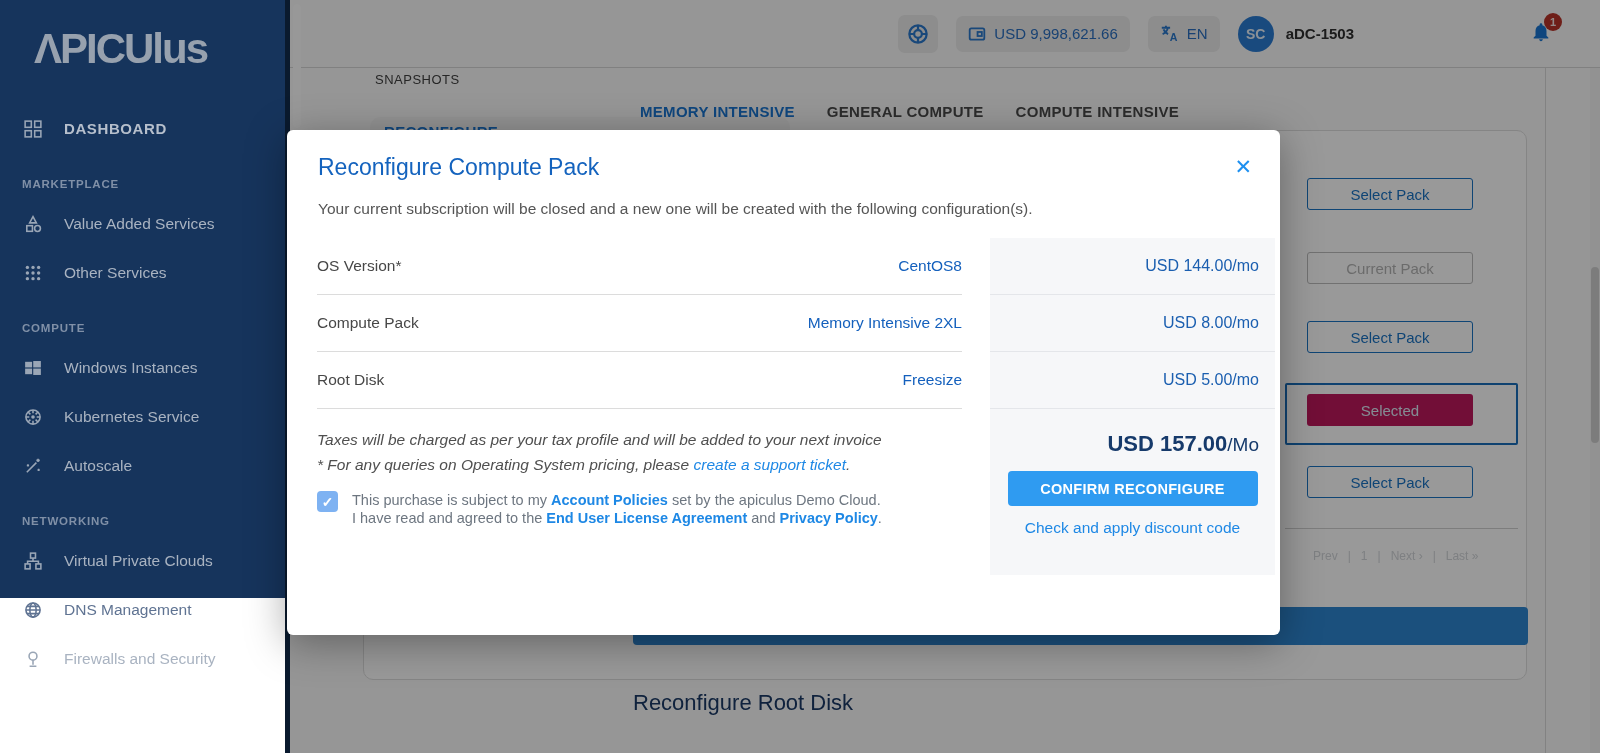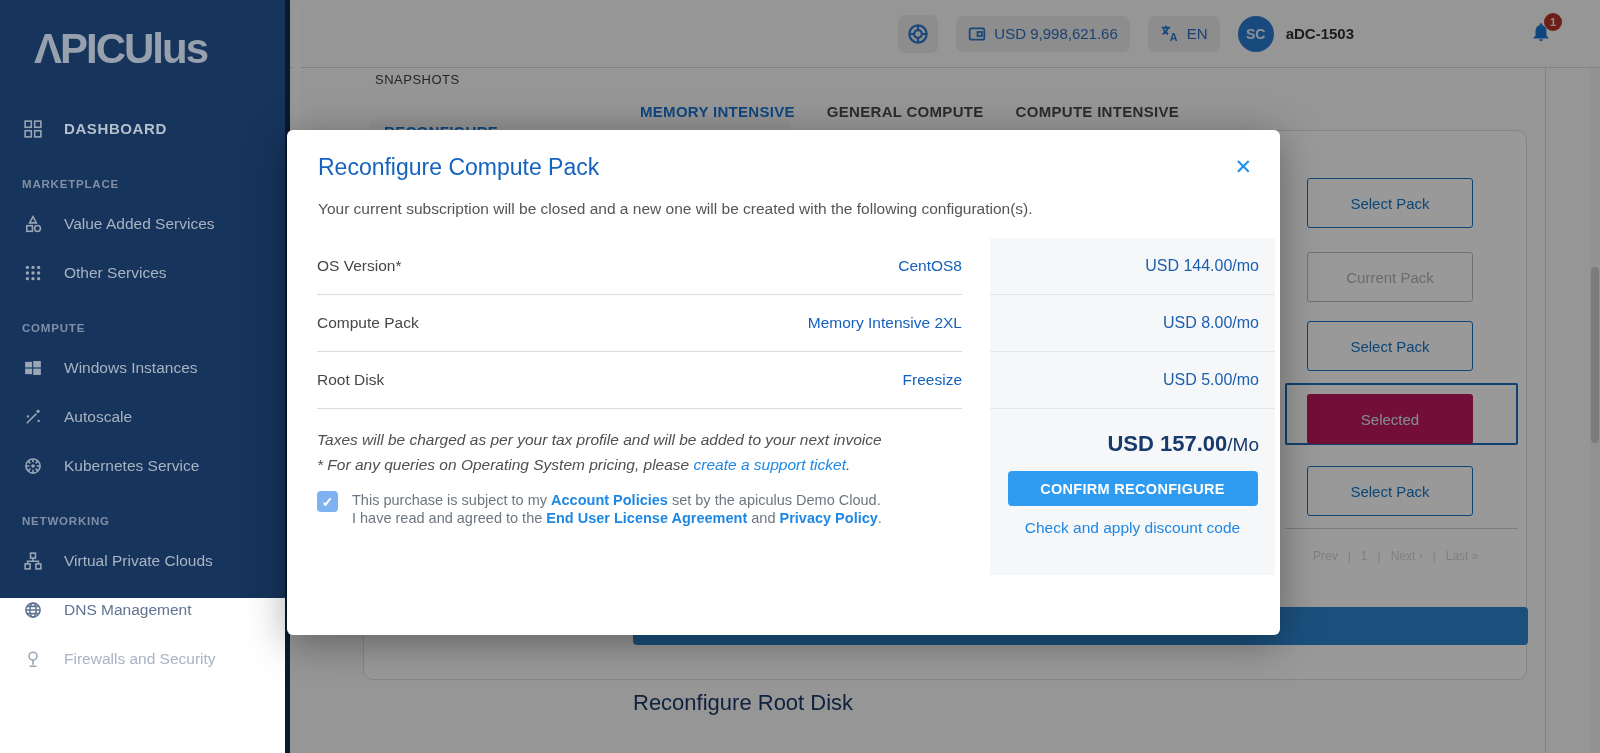--- a/index.html
+++ b/index.html
@@ -35,21 +35,21 @@
   .vline{position:absolute;left:1545px;top:68px;bottom:0;width:1px;background:#d9d9d9;z-index:1}
   .scroll-track{position:absolute;right:0;top:68px;width:10px;bottom:0;background:#f3f3f3;z-index:1}
   .scroll-thumb{position:absolute;right:1px;top:199px;width:8px;height:176px;border-radius:4px;background:#cfcfcf}
   .snapshots{position:absolute;left:90px;top:4px;font-size:13px;color:#404040;letter-spacing:.5px;cursor:pointer}
   .tabs{position:absolute;left:355px;top:35px;display:flex;gap:32px;font-size:15px;font-weight:bold;letter-spacing:.3px}
   .tab{color:#4a4a4a;cursor:pointer}
   .tab.active{color:#1976d2}
   .partial-pill{position:absolute;left:85px;top:49px;width:420px;height:14px;border-radius:10px 10px 0 0;background:#f4f4f4;overflow:hidden}
   .partial-pill span{display:block;margin:6px 0 0 14px;font-size:15px;font-weight:bold;color:#1976d2;letter-spacing:.3px}
   .card{position:absolute;left:78px;top:62px;width:1164px;height:550px;border:1px solid #dedede;border-radius:10px;background:#fff}
-  .pack-btn{position:absolute;left:1022px;width:166px;height:50px;border:1.5px solid #1a73c4;border-radius:3px;background:#fff;color:#1a73c4;font-size:15px;font-family:inherit;cursor:pointer}
+  .pack-btn{position:absolute;left:1022px;width:166px;height:32px;border:1.5px solid #1a73c4;border-radius:3px;background:#fff;color:#1a73c4;font-size:15px;font-family:inherit;cursor:pointer}
   .pack-btn.disabled{border-color:#bcbcbc;color:#b3b3b3}
   .sel-row{position:absolute;left:1000px;top:315px;width:233px;height:62px;border:2px solid #1a6ebb;border-radius:2px}
   .pack-btn.selected{background:#be185d;border:none;color:#dce9f5;top:326px}
   .pg-divider{position:absolute;left:1000px;top:460px;width:233px;height:1px;background:#d0d0d0}
   .pagination{position:absolute;left:1028px;top:481px;display:flex;gap:10px;font-size:12px;color:#d2d5d9}
   .pagination span{cursor:pointer}
   .pagination .sep{cursor:default}
   .big-btn{position:absolute;left:348px;top:539px;width:895px;height:38px;border:none;border-radius:4px;background:#2e86d1;color:#dfe9f2;font-size:14px;font-weight:bold;letter-spacing:.5px;font-family:inherit;cursor:pointer}
   .root-heading{position:absolute;left:348px;top:622px;font-size:22px;font-weight:500;color:#1b3a66}
 
@@ -123,31 +123,31 @@
             <rect x="1" y="2.5" width="6.2" height="5"></rect>
             <rect x="8.2" y="1.8" width="6.8" height="5.7"></rect>
             <rect x="1" y="8.5" width="6.2" height="5"></rect>
             <rect x="8.2" y="8.5" width="6.8" height="5.7"></rect>
           </g>
         </svg>
       <span>Windows Instances</span>
     </div>
     <div class="nav-item">
       <svg viewBox="0 0 16 16">
-          <path d="M2.5 13.5 11 5M12.5 1.5v3M11 3h3M3.5 6.5v2M2.5 7.5h2M13 10.5v2M12 11.5h2"></path>
-        </svg>
-      <span>Autoscale</span>
-    </div>
-    <div class="nav-item">
-      <svg viewBox="0 0 16 16">
           <circle cx="8" cy="8" r="6.3"></circle>
           <circle class="f" cx="8" cy="8" r="1.6"></circle>
           <path d="M8 1.7v3M8 11.3v3M1.7 8h3M11.3 8h3M3.6 3.6l2.1 2.1M10.3 10.3l2.1 2.1M12.4 3.6l-2.1 2.1M5.7 10.3l-2.1 2.1"></path>
         </svg>
       <span>Kubernetes Service</span>
+    </div>
+    <div class="nav-item">
+      <svg viewBox="0 0 16 16">
+          <path d="M2.5 13.5 11 5M12.5 1.5v3M11 3h3M3.5 6.5v2M2.5 7.5h2M13 10.5v2M12 11.5h2"></path>
+        </svg>
+      <span>Autoscale</span>
     </div>
     <div class="nav-header">NETWORKING</div>
     <div class="nav-item">
       <svg viewBox="0 0 16 16">
           <rect x="5.8" y="1" width="4.4" height="4.4"></rect>
           <rect x="1" y="10.6" width="4.4" height="4.4"></rect>
           <rect x="10.6" y="10.6" width="4.4" height="4.4"></rect>
           <path d="M8 5.4v2.8M3.2 10.6V8.2h9.6v2.4"></path>
         </svg>
       <span>Virtual Private Clouds</span>

